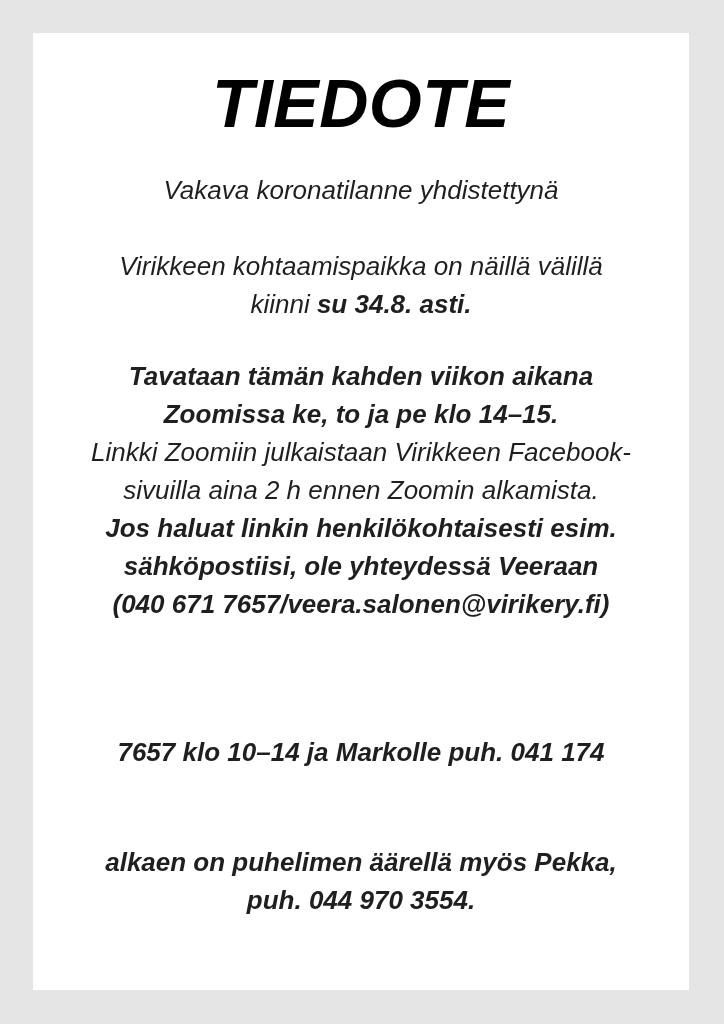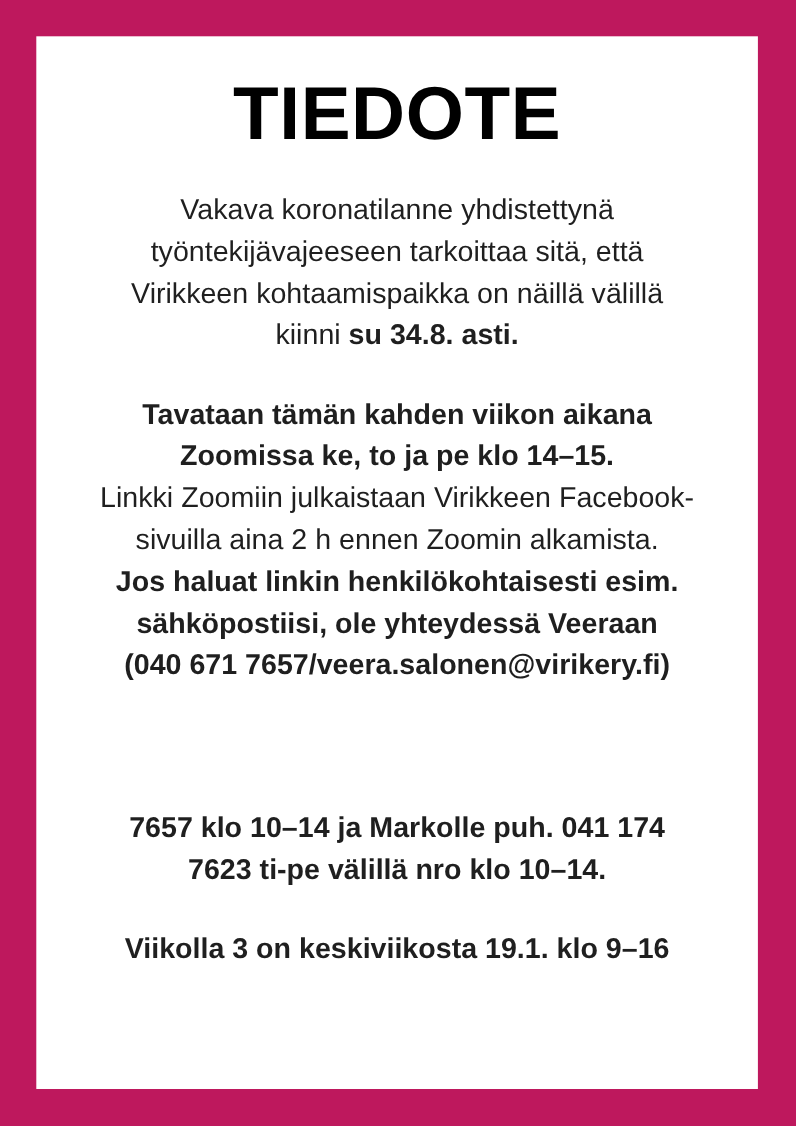--- a/index.html
+++ b/index.html
@@ -52,23 +52,23 @@
   .run {
     font-weight: 400;
   }
   .run.bold {
     font-weight: 700;
   }
 </style>
 </head>
 <body>
 
-<div class="frame" style="background: #be185d;">
+<div class="frame" style="background: #e5e5e5; font-style: italic;">
   <div class="card" style="background: rgb(255, 255, 255);">
     <h1 class="title" style="color: rgb(0, 0, 0);">TIEDOTE</h1>
     <div class="paragraphs">
-        <p class="para" style="color: rgb(31, 31, 31);"><span class="run">Vakava koronatilanne yhdistettynä</span><br><span class="run">työntekijävajeeseen tarkoittaa sitä, että</span><br><span class="run">Virikkeen kohtaamispaikka on näillä välillä</span><br><span class="run">kiinni </span><span class="run bold">su 34.8. asti.</span></p>
+        <p class="para" style="color: rgb(31, 31, 31);"><span class="run">Vakava koronatilanne yhdistettynä</span><br><br><span class="run">Virikkeen kohtaamispaikka on näillä välillä</span><br><span class="run">kiinni </span><span class="run bold">su 34.8. asti.</span></p>
         <p class="para" style="color: rgb(31, 31, 31);"><span class="run bold">Tavataan tämän kahden viikon aikana</span><br><span class="run bold">Zoomissa ke, to ja pe klo 14–15.</span><br><span class="run">Linkki Zoomiin julkaistaan Virikkeen Facebook-</span><br><span class="run">sivuilla aina 2 h ennen Zoomin alkamista.</span><br><span class="run bold">Jos haluat linkin henkilökohtaisesti esim.</span><br><span class="run bold">sähköpostiisi, ole yhteydessä Veeraan</span><br><span class="run bold">(040 671 7657/veera.salonen@virikery.fi)</span></p>
-        <p class="para" style="color: rgb(31, 31, 31);"><br><br><span class="run bold">7657 klo 10–14 ja Markolle puh. 041 174</span><br><span class="run bold">7623 ti-pe välillä nro klo 10–14.</span></p>
-        <p class="para" style="color: rgb(31, 31, 31);"><span class="run bold">Viikolla 3 on keskiviikosta 19.1. klo 9–16</span><br><br></p>
+        <p class="para" style="color: rgb(31, 31, 31);"><br><br><span class="run bold">7657 klo 10–14 ja Markolle puh. 041 174</span><br></p>
+        <p class="para" style="color: rgb(31, 31, 31);"><br><span class="run bold">alkaen on puhelimen äärellä myös Pekka,</span><br><span class="run bold">puh. 044 970 3554.</span></p>
       </div>
   </div>
 </div>
 
 </body></html>

